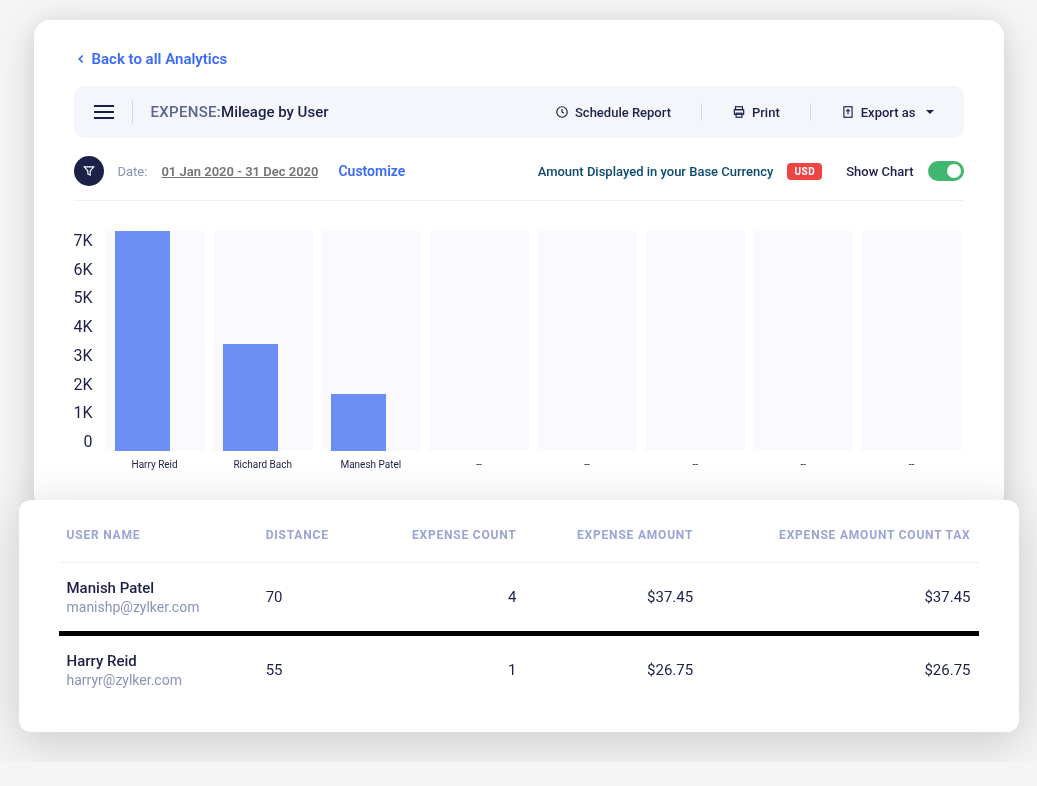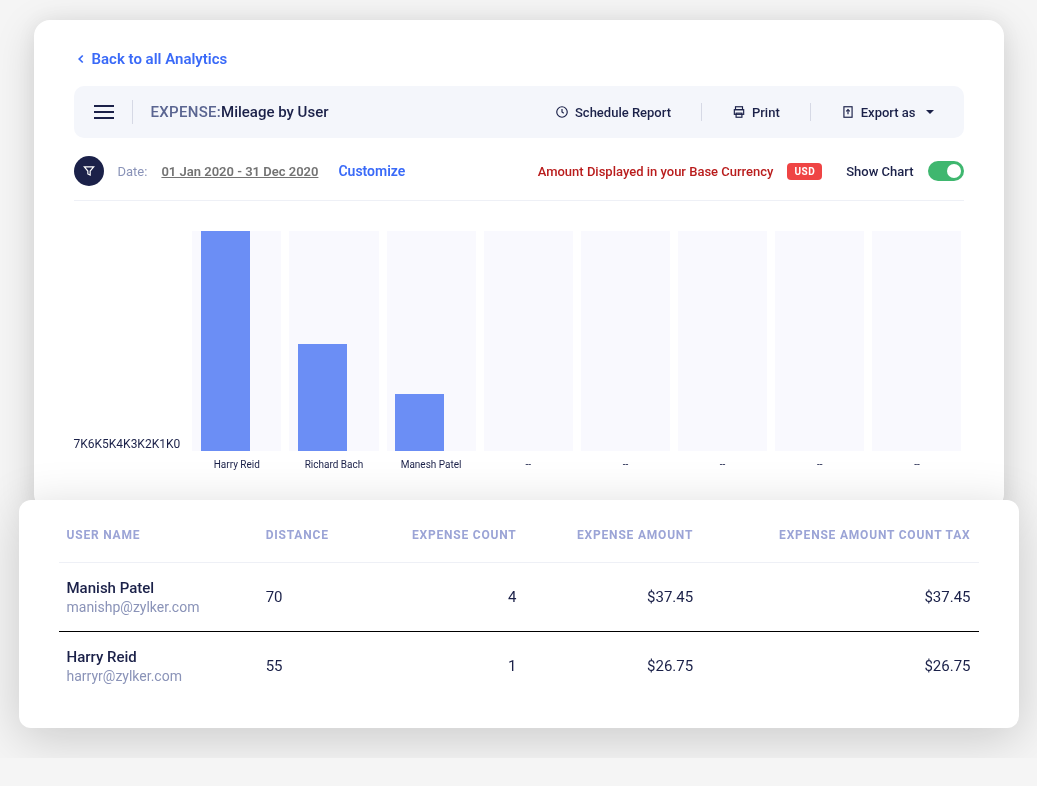--- a/index.html
+++ b/index.html
@@ -95,21 +95,21 @@
   display: flex;
   align-items: center;
   justify-content: center;
   cursor: pointer;
 }
 .filter-icon-btn svg { width: 14px; height: 14px; }
 .date-label { color: #8a93b8; font-size: 13px; }
 .date-value { color: #737373; font-size: 13px; font-weight: 600; text-decoration: underline; }
 .customize-link { color: #3a6af8; font-size: 14px; font-weight: 600; cursor: pointer; margin-left: 6px; }
 .filter-spacer { flex: 1; }
-.base-currency-label { color: #b91c1c; font-size: 13px; font-weight: 500; }
+.base-currency-label { color: #0c4a6e; font-size: 13px; font-weight: 500; }
 .usd-badge {
   background: #ef4444;
   color: #fff;
   font-size: 10px;
   font-weight: 700;
   padding: 3px 7px;
   border-radius: 4px;
   letter-spacing: 0.5px;
 }
 .toggle-label { color: #1b2149; font-size: 13px; font-weight: 500; margin-left: 10px; }
@@ -131,25 +131,25 @@
   top: 3px;
   right: 3px;
 }
 .chart-area {
   padding: 30px 0 0 0;
   display: flex;
   gap: 12px;
 }
 .y-axis {
   display: flex;
-  flex-direction: row;
+  flex-direction: column;
   justify-content: space-between;
   align-items: flex-end;
   height: 220px;
-  font-size: 12px;
+  font-size: 16px;
   color: #1b2149;
   padding-bottom: 0;
 }
 .chart-body { flex: 1; }
 .bars-row {
   display: flex;
   align-items: flex-end;
   height: 220px;
   gap: 6px;
 }
@@ -196,21 +196,21 @@
   font-size: 12px;
   font-weight: 700;
   color: #9ba4d6;
   letter-spacing: 0.8px;
   padding: 28px 8px 20px 8px;
   border-bottom: 1px solid #eef0f6;
 }
 th.right, td.right { text-align: right; }
 td {
   padding: 16px 8px;
-  border-bottom: 1px solid #000000;
+  border-bottom: 5px solid #000000;
   font-size: 15px;
   color: #1b2149;
   vertical-align: middle;
 }
 tr:last-child td { border-bottom: none; }
 .user-name { font-weight: 500; color: #1b2149; }
 .user-email { color: #8a93b8; font-size: 14px; margin-top: 2px; }
 .caret-down {
   display: inline-block;
   width: 0; height: 0;

